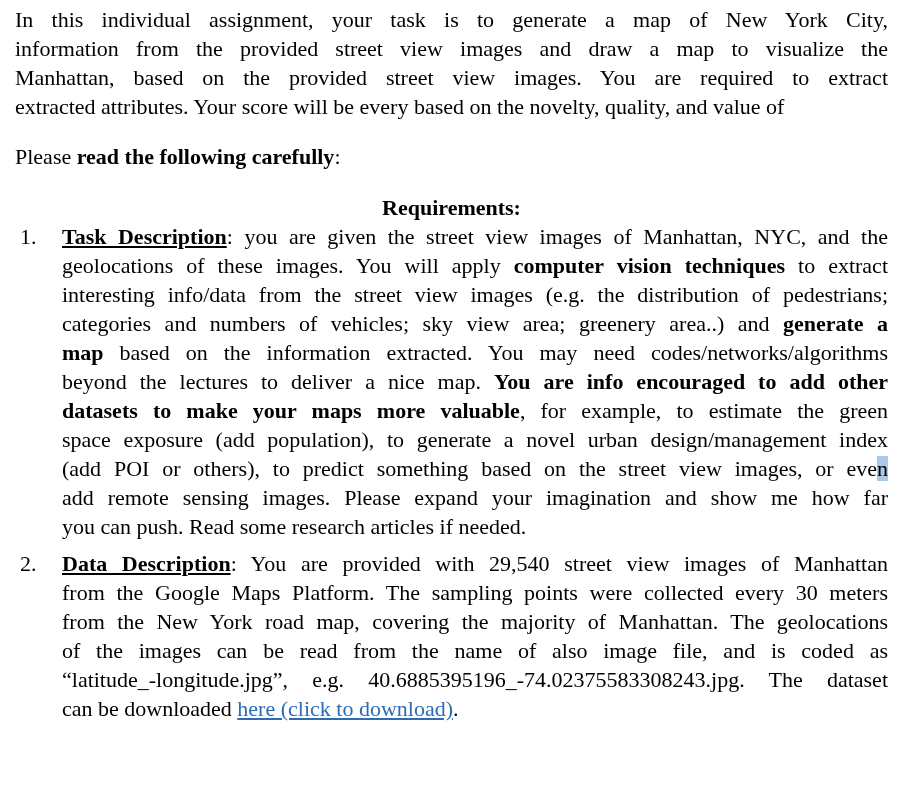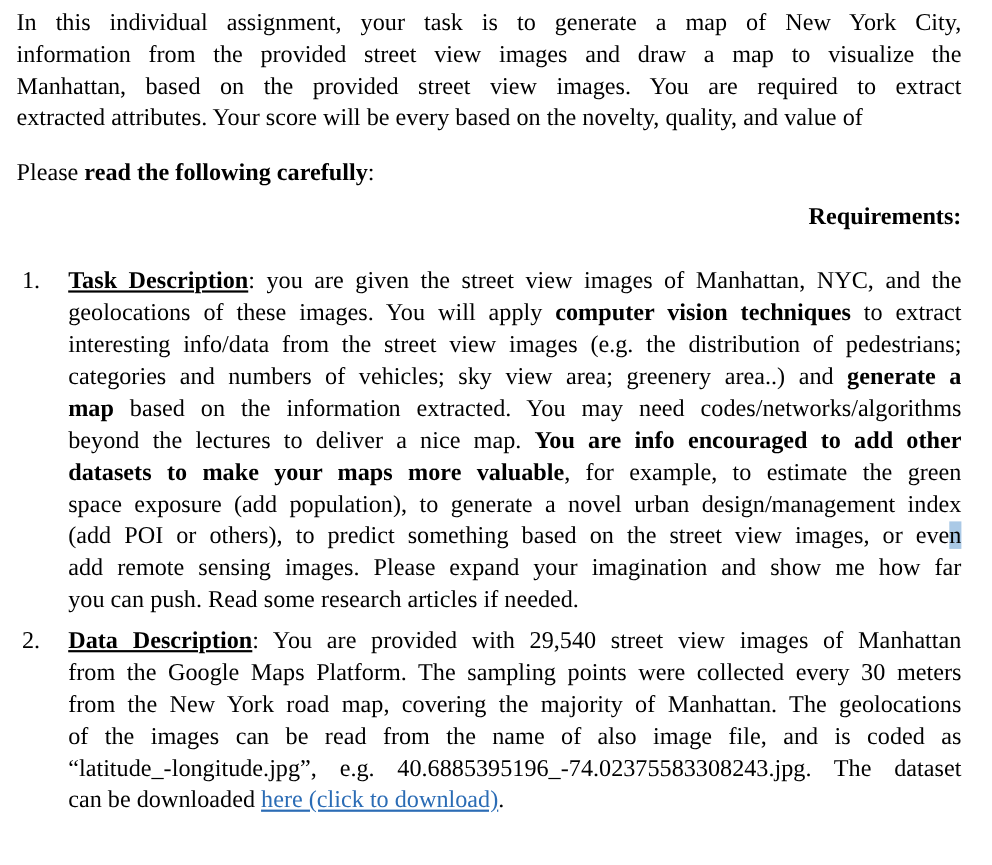--- a/index.html
+++ b/index.html
@@ -10,21 +10,21 @@
   body {
     width: 902px;
     height: 786px;
     overflow: hidden;
     font-family: "Liberation Serif", serif;
     font-size: 22px;
     line-height: 29px;
     color: #000;
   }
   .page {
-    padding: 5px 28px 0 15px;
+    padding: 5px 14px 0 15px;
   }
   .para { margin: 0; }
   .line {
     text-align: justify;
     text-align-last: justify;
     white-space: normal;
     height: 29px;
     overflow: visible;
   }
   .para .line:last-child {
@@ -32,25 +32,24 @@
   }
   .b { font-weight: bold; }
   .u { text-decoration: underline; }
   .hl { background: var(--highlight, #aac9e6); }
   a.lnk {
     color: var(--link, #2b6cb5);
     text-decoration: underline;
     cursor: pointer;
   }
   .intro { margin-bottom: 21px; }
-  .note  { margin-bottom: 11px; }
+  .note  { margin-bottom: 22px; }
   .req-heading {
     font-weight: bold;
-    margin-bottom: 29px;
-    text-align: right;
+    text-align: center;
   }
   .item {
     position: relative;
     padding-left: 47px;
   }
   .item-1 { margin-bottom: 8px; }
   .num {
     position: absolute;
     left: 5px;
     top: 0;

